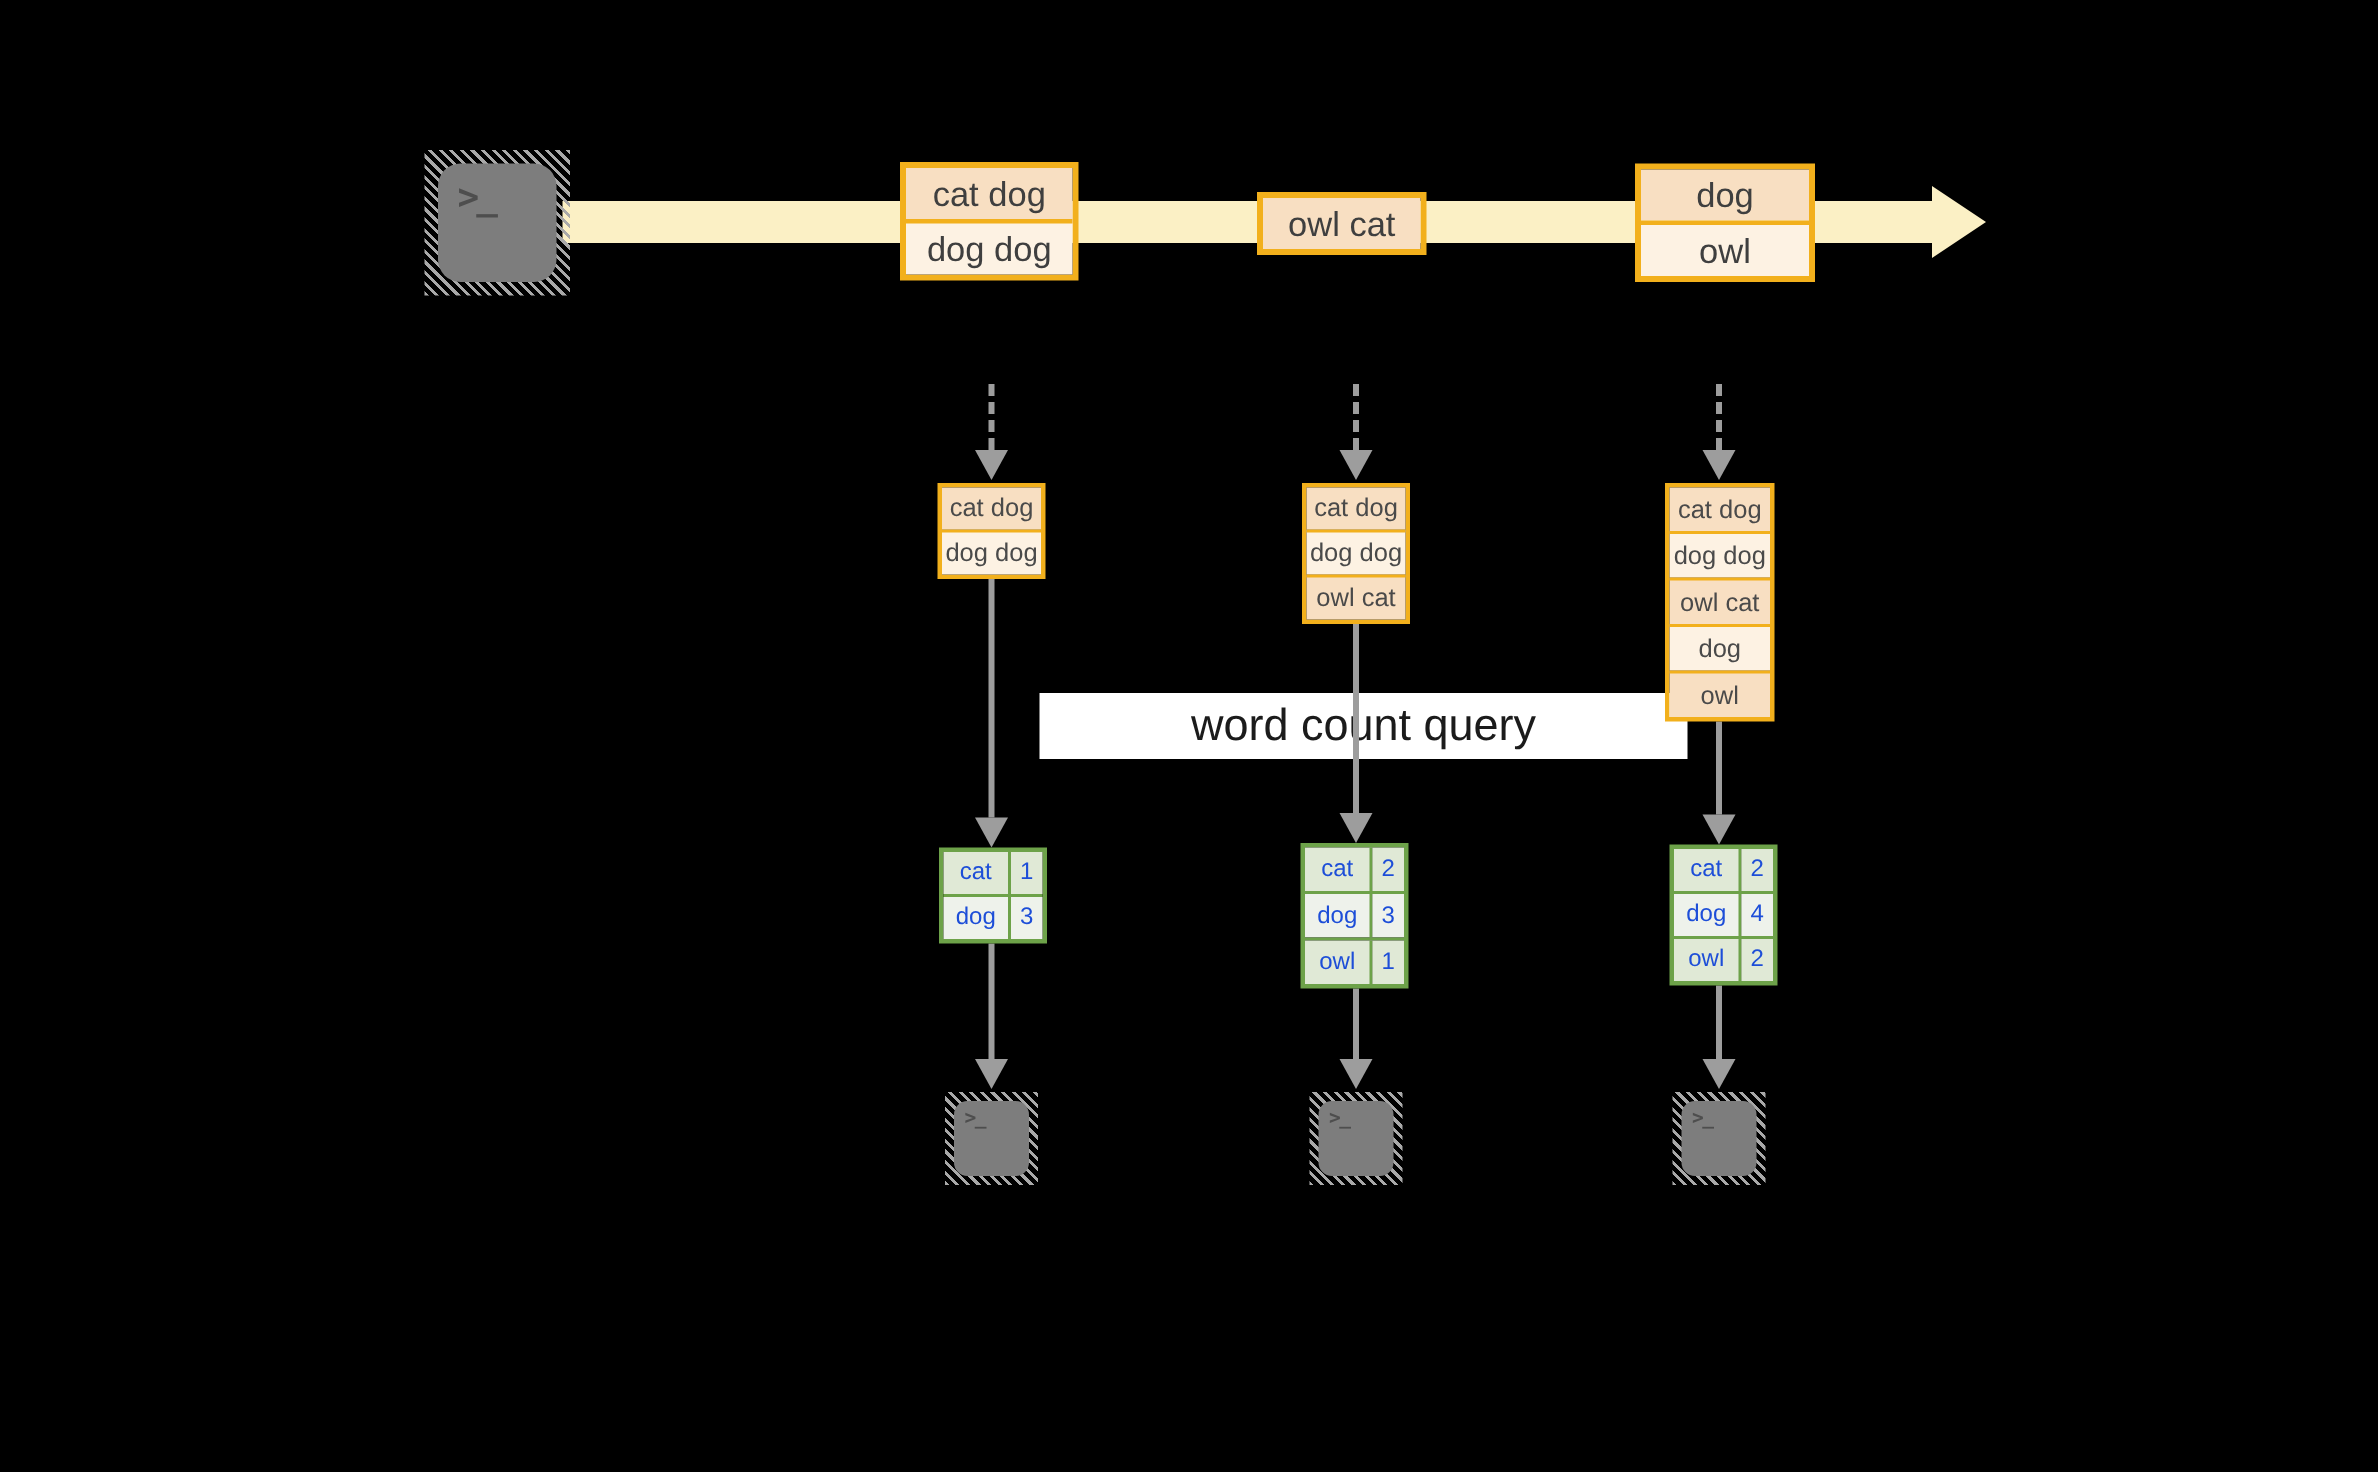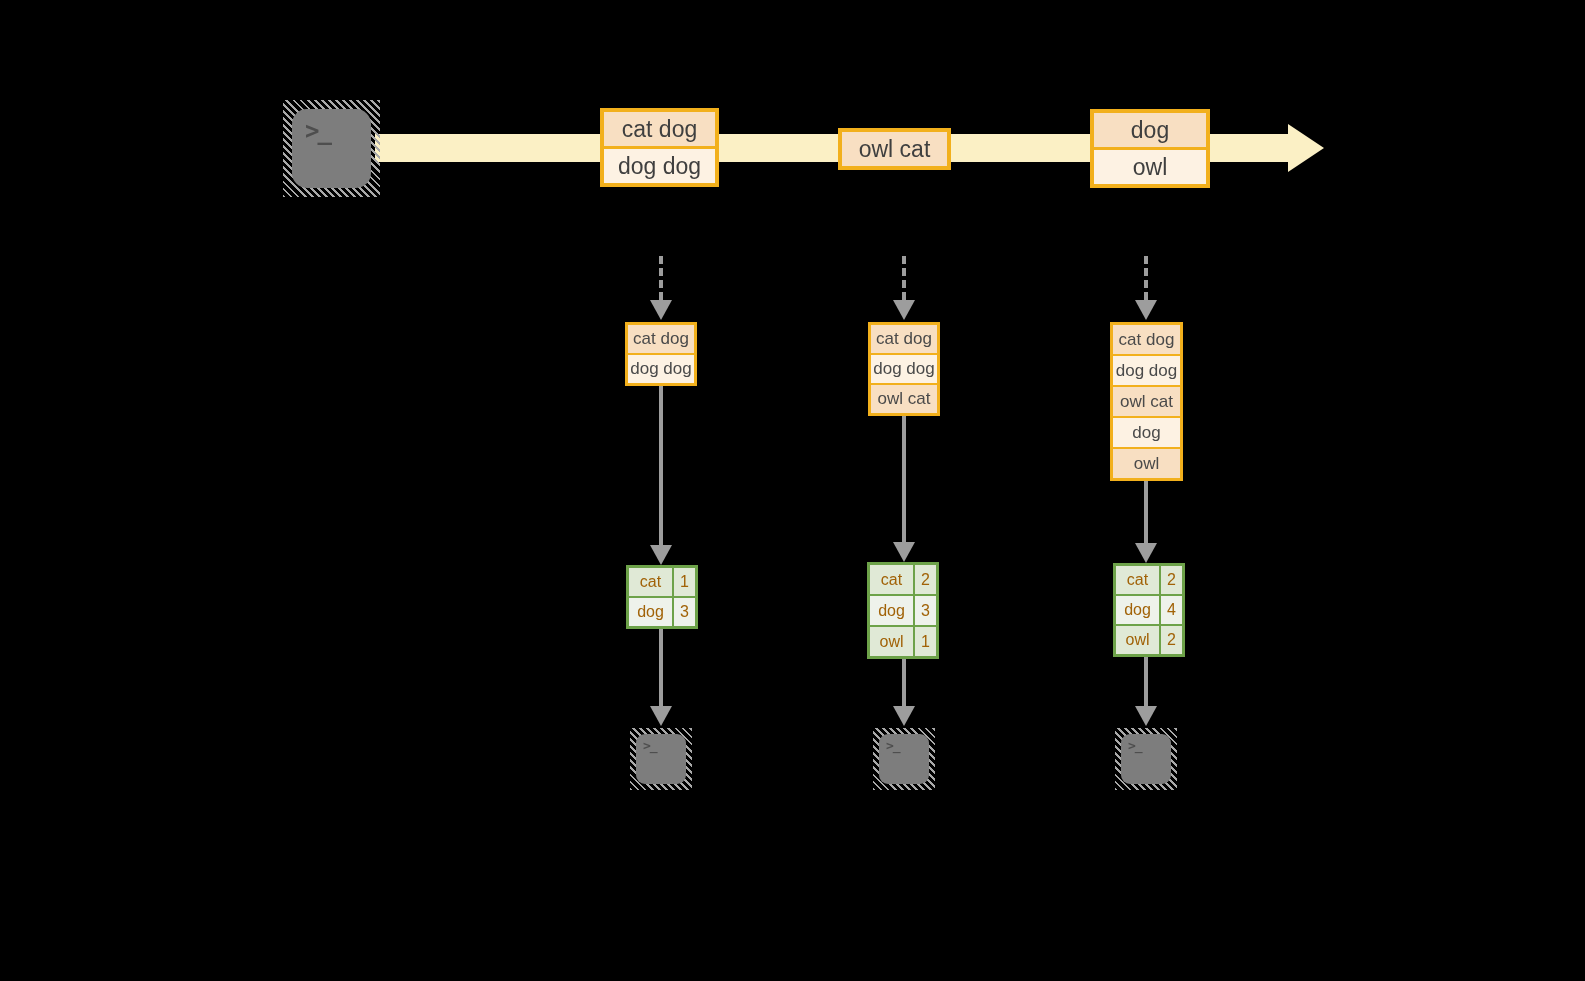--- a/index.html
+++ b/index.html
@@ -63,21 +63,21 @@
   
   .gtable{
     position:absolute;box-sizing:border-box;z-index:4;
     border:3px solid var(--green-border,#6da249);
     display:flex;flex-direction:column;
   }
   .grow{display:flex;}
   .grow + .grow{border-top:2px solid var(--green-border,#6da249);}
   .gcell{
     display:flex;align-items:center;justify-content:center;
-    color:#a16207;font-size:16px;
+    color:#1d4ed8;font-size:16px;
   }
   .gcell.word{width:43px;border-right:2px solid var(--green-border,#6da249);}
   .gcell.num{flex:1;}
   .g-dark{background:var(--green-row-dark,#e0e9d6);}
   .g-light{background:var(--green-row-light,#eef2eb);}
   .grow .gcell{height:28px;}
   .grow.h29 .gcell{height:29px;}
 
   
   .term{
@@ -146,20 +146,21 @@
     <div class="srow fill-dark" style="height:29px;">owl</div>
   </div>
 
   <div class="vline" style="left:659px;top:386px;height:159px;"></div>
   <div class="tri" style="left:650px;top:545px;"></div>
   <div class="vline" style="left:902px;top:416px;height:126px;"></div>
   <div class="tri" style="left:893px;top:542px;"></div>
   <div class="vline" style="left:1144px;top:481px;height:62px;"></div>
   <div class="tri" style="left:1135px;top:543px;"></div>
 
+  <div class="qband">word count query</div>
 
   <div class="gtable" style="left:626px;top:565px;width:72px;">
     <div class="grow">
       <div class="gcell word g-dark">cat</div>
       <div class="gcell num g-dark">1</div>
     </div>
     <div class="grow">
       <div class="gcell word g-light">dog</div>
       <div class="gcell num g-light">3</div>
     </div>

